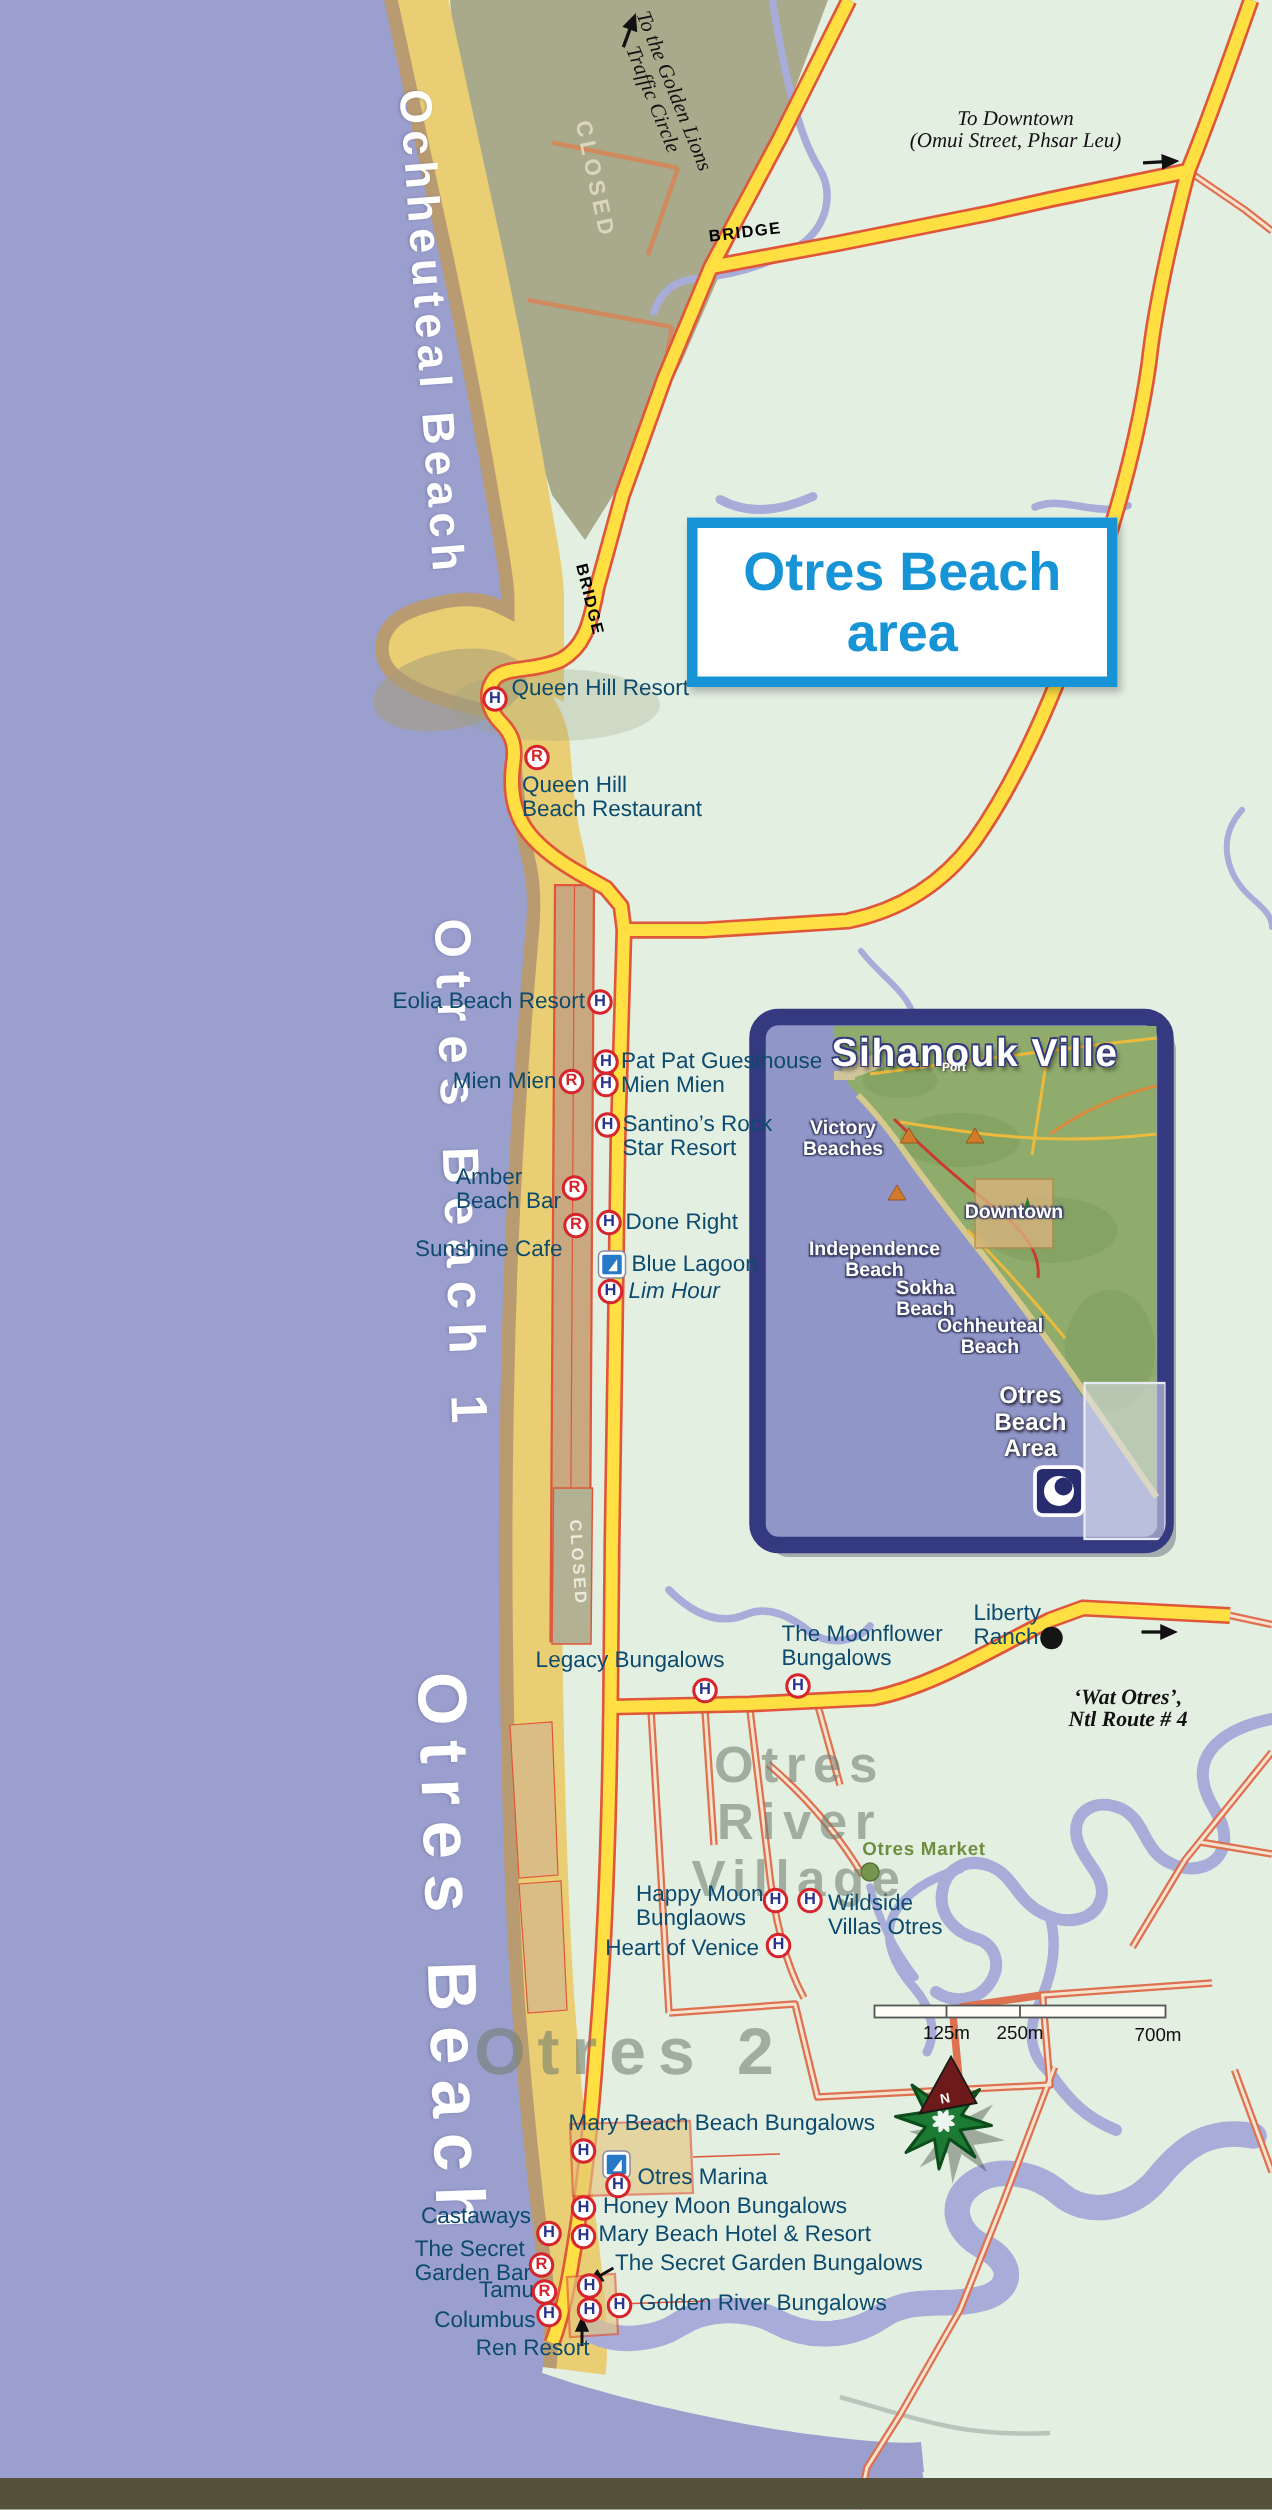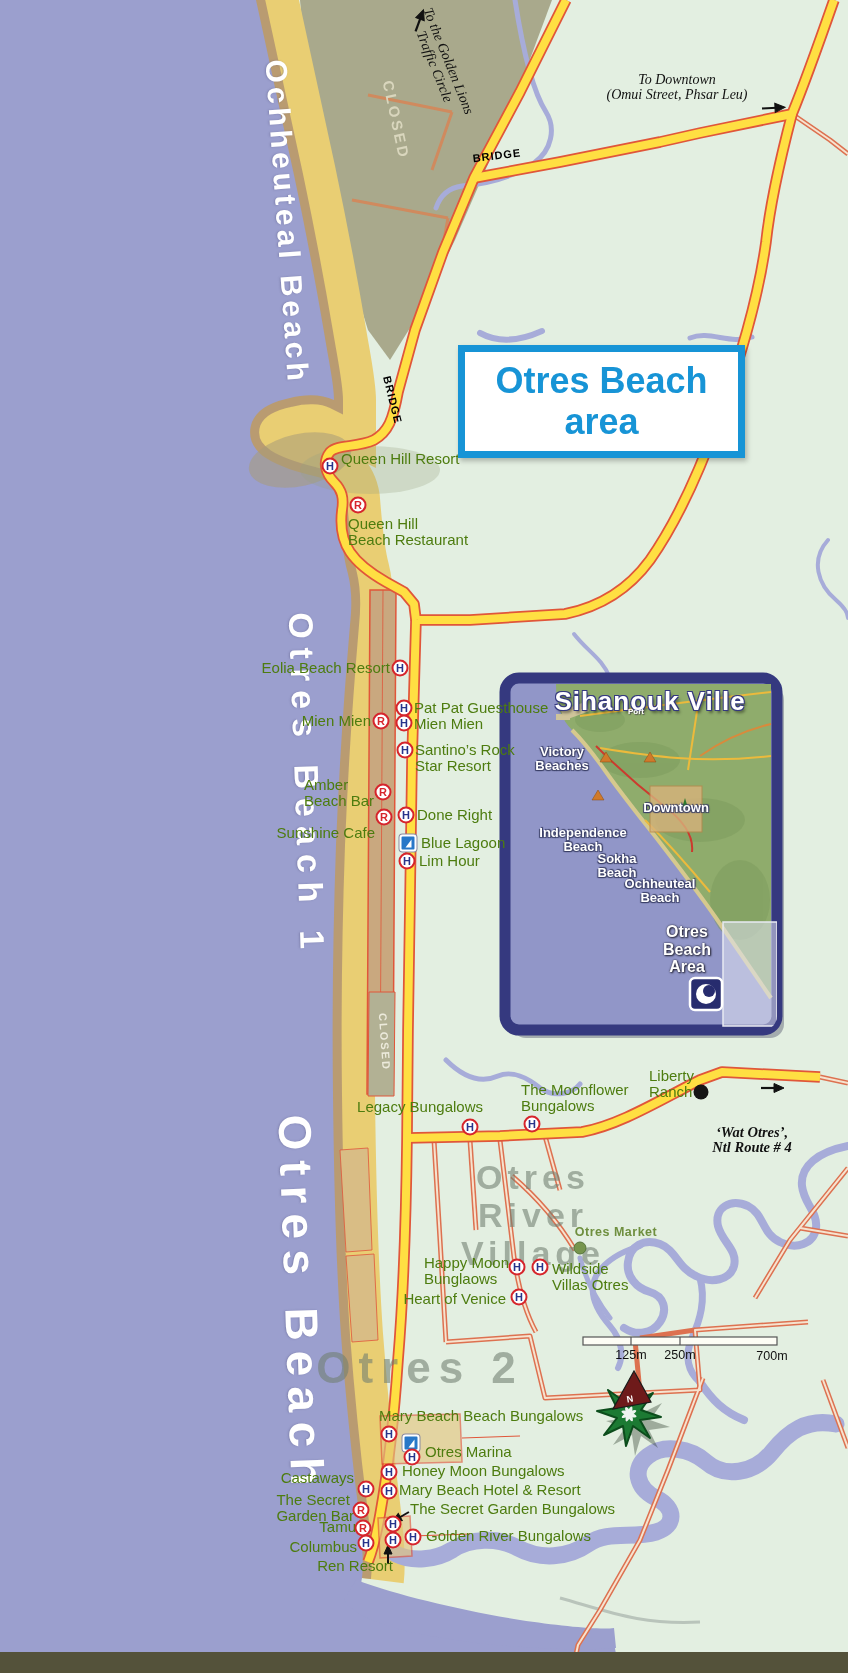--- a/index.html
+++ b/index.html
@@ -1,20 +1,20 @@
 <!DOCTYPE html>
 <html><head>
 <meta charset="utf-8">
 <style>
   html,body{margin:0;padding:0;background:#777;}
   #map{position:relative;width:848px;height:1673px;overflow:hidden;background:#E3EFE1;
        font-family:"Liberation Sans",sans-serif;}
   #base-svg{position:absolute;left:0;top:0;}
   #label-layer{position:absolute;left:0;top:0;width:848px;height:1673px;}
-  .map-label{position:absolute;white-space:pre-line;color:#4d7c0f;line-height:1.05;
+  .map-label{position:absolute;white-space:pre-line;color:#0c4a6e;line-height:1.05;
              font-family:"Liberation Sans",sans-serif;}
   .ta-r{text-align:left;} .ta-c{text-align:center;}
   .poi{font-size:15px;}
   .dir{font-family:"Liberation Serif",serif;font-style:italic;font-size:14px;color:#111;}
   .dir-bold{font-weight:bold;font-size:14.5px;margin-top:32px;}
   .road-label{font-size:11px;font-weight:bold;letter-spacing:1px;color:#000;}
   .closed-label{font-size:15px;font-weight:bold;letter-spacing:3px;color:#d9d6bd;}
   .closed-label-sm{font-size:11px;font-weight:bold;letter-spacing:2px;color:#eceadb;}
   .beach-name{color:#fff;font-weight:bold;text-shadow:0 1px 2px rgba(80,80,120,.35);}
   .sz30{font-size:30px;letter-spacing:4px;}
@@ -255,21 +255,21 @@
       <div class="map-label poi" style="left: 414px; top: 700px;">Pat Pat Guesthouse</div>
       <div class="map-label poi ta-r" style="left: 371px; top: 713px; transform: translateX(-100%);">Mien Mien</div>
       <div class="map-label poi" style="left: 414px; top: 716px;">Mien Mien</div>
       <div class="map-label poi" style="left: 415px; top: 742px;">Santino’s Rock
 Star Resort</div>
       <div class="map-label poi ta-r" style="left: 374px; top: 777px; transform: translateX(-100%);">Amber
 Beach Bar</div>
       <div class="map-label poi" style="left: 417px; top: 807px;">Done Right</div>
       <div class="map-label poi ta-r" style="left: 375px; top: 825px; transform: translateX(-100%);">Sunshine Cafe</div>
       <div class="map-label poi" style="left: 421px; top: 835px;">Blue Lagoon</div>
-      <div class="map-label poi" style="left: 419px; top: 853px;">Lim Hour</div>
+      <div class="map-label poi" style="left: 419px; top: 853px; font-style: italic;">Lim Hour</div>
       <div class="map-label poi ta-r" style="left: 483px; top: 1099px; transform: translateX(-100%);">Legacy Bungalows</div>
       <div class="map-label poi" style="left: 521px; top: 1082px;">The Moonflower
 Bungalows</div>
       <div class="map-label poi ta-r" style="left: 694px; top: 1068px; transform: translateX(-100%);">Liberty
 Ranch</div>
       <div class="map-label dir dir-bold ta-c" style="left: 752px; top: 1108px; transform: translate(-50%, -50%);">‘Wat Otres’,
 Ntl Route # 4</div>
       <div class="map-label closed-label-sm ta-c" style="left: 384px; top: 1042px; transform: translate(-50%, -50%) rotate(86deg);">CLOSED</div>
       <div class="map-label beach-name sz40 ta-c" style="left: 301px; top: 1305px; transform: translate(-50%, -50%) rotate(88deg);">Otres Beach</div>
       <div class="map-label area-label ta-c" style="left: 533px; top: 1215px; transform: translate(-50%, -50%);">Otres

